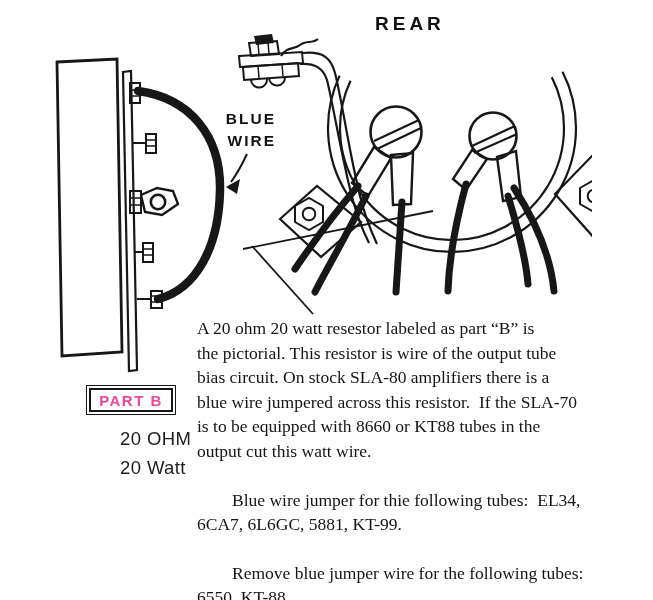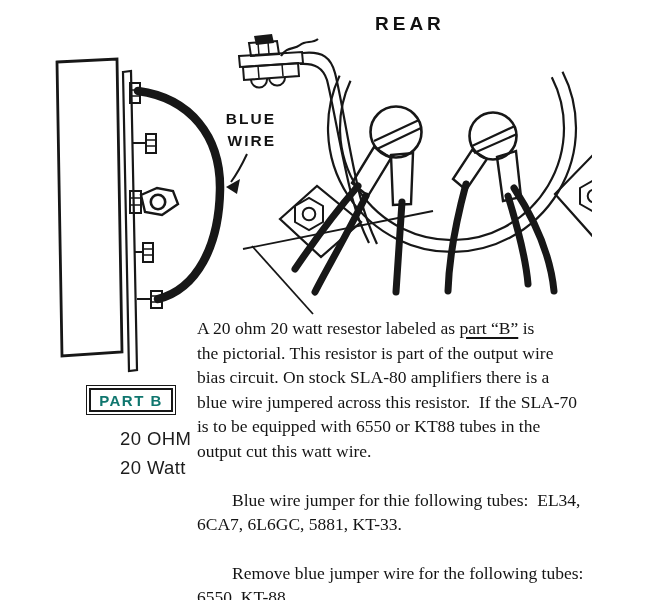--- a/index.html
+++ b/index.html
@@ -18,36 +18,36 @@
   .bluewire{
     position:absolute;left:204px;top:108px;width:72px;text-align:right;
     font-family:"Liberation Sans",sans-serif;font-weight:bold;
     font-size:15.5px;letter-spacing:2px;line-height:22px;color:#121212;
   }
   .partb{
     position:absolute;left:89px;top:388px;width:80px;height:20px;
     border:2.5px solid #171717;outline:1px solid #171717;outline-offset:2px;
     display:flex;align-items:center;justify-content:center;
     font-family:"Liberation Sans",sans-serif;font-weight:bold;
-    font-size:15px;letter-spacing:1.5px;color:#0f766e;background:#fff;
+    font-size:15px;letter-spacing:1.5px;color:#ec4899;background:#fff;
   }
   .spec{
     position:absolute;left:96px;
     font-family:"Liberation Sans",sans-serif;font-size:18.5px;
     letter-spacing:0.4px;color:#1c1c1c;white-space:nowrap;margin-left:24px;
   }
   .spec1{top:428px;}
   .spec2{top:457px;}
   .bodytext{
     position:absolute;left:197px;top:316px;width:455px;
     font-size:17.5px;line-height:24.6px;color:#141414;
   }
   .tl{white-space:pre;}
   .tl.ind{padding-left:35px;margin-top:24px;}
-  .ul{text-decoration:underline;text-underline-offset:3px;text-decoration-thickness:1.5px;}
+  .ul{text-underline-offset:3px;text-decoration-thickness:1.5px;}
 </style>
 </head>
 <body>
 
 <div class="canvas">
 
   <svg class="art" viewBox="0 0 653 600" aria-hidden="true">
 
     <g>
 
@@ -166,24 +166,24 @@
 
   <div class="partb">
     <span>PART B</span>
   </div>
 
   <div class="spec spec1">20 OHM</div>
   <div class="spec spec2">20 Watt</div>
 
   <div class="bodytext">
       <div class="tl"><span>A 20 ohm 20 watt resestor labeled as </span><span class="ul">part “B”</span><span> is</span></div>
-      <div class="tl"><span>the pictorial. This resistor is part of the output wire</span></div>
+      <div class="tl"><span>the pictorial. This resistor is wire of the output tube</span></div>
       <div class="tl"><span>bias circuit. On stock SLA-80 amplifiers there is a</span></div>
       <div class="tl"><span>blue wire jumpered across this resistor.&nbsp; If the SLA-70</span></div>
-      <div class="tl"><span>is to be equipped with 6550 or KT88 tubes in the</span></div>
+      <div class="tl"><span>is to be equipped with 8660 or KT88 tubes in the</span></div>
       <div class="tl"><span>output cut this watt wire.</span></div>
       <div class="tl ind"><span>Blue wire jumper for thie following tubes:&nbsp; EL34,</span></div>
-      <div class="tl"><span>6CA7, 6L6GC, 5881, KT-33.</span></div>
+      <div class="tl"><span>6CA7, 6L6GC, 5881, KT-99.</span></div>
       <div class="tl ind"><span>Remove blue jumper wire for the following tubes:</span></div>
       <div class="tl"><span>6550, KT-88.</span></div>
     </div>
 
 </div>
 
 </body></html>

